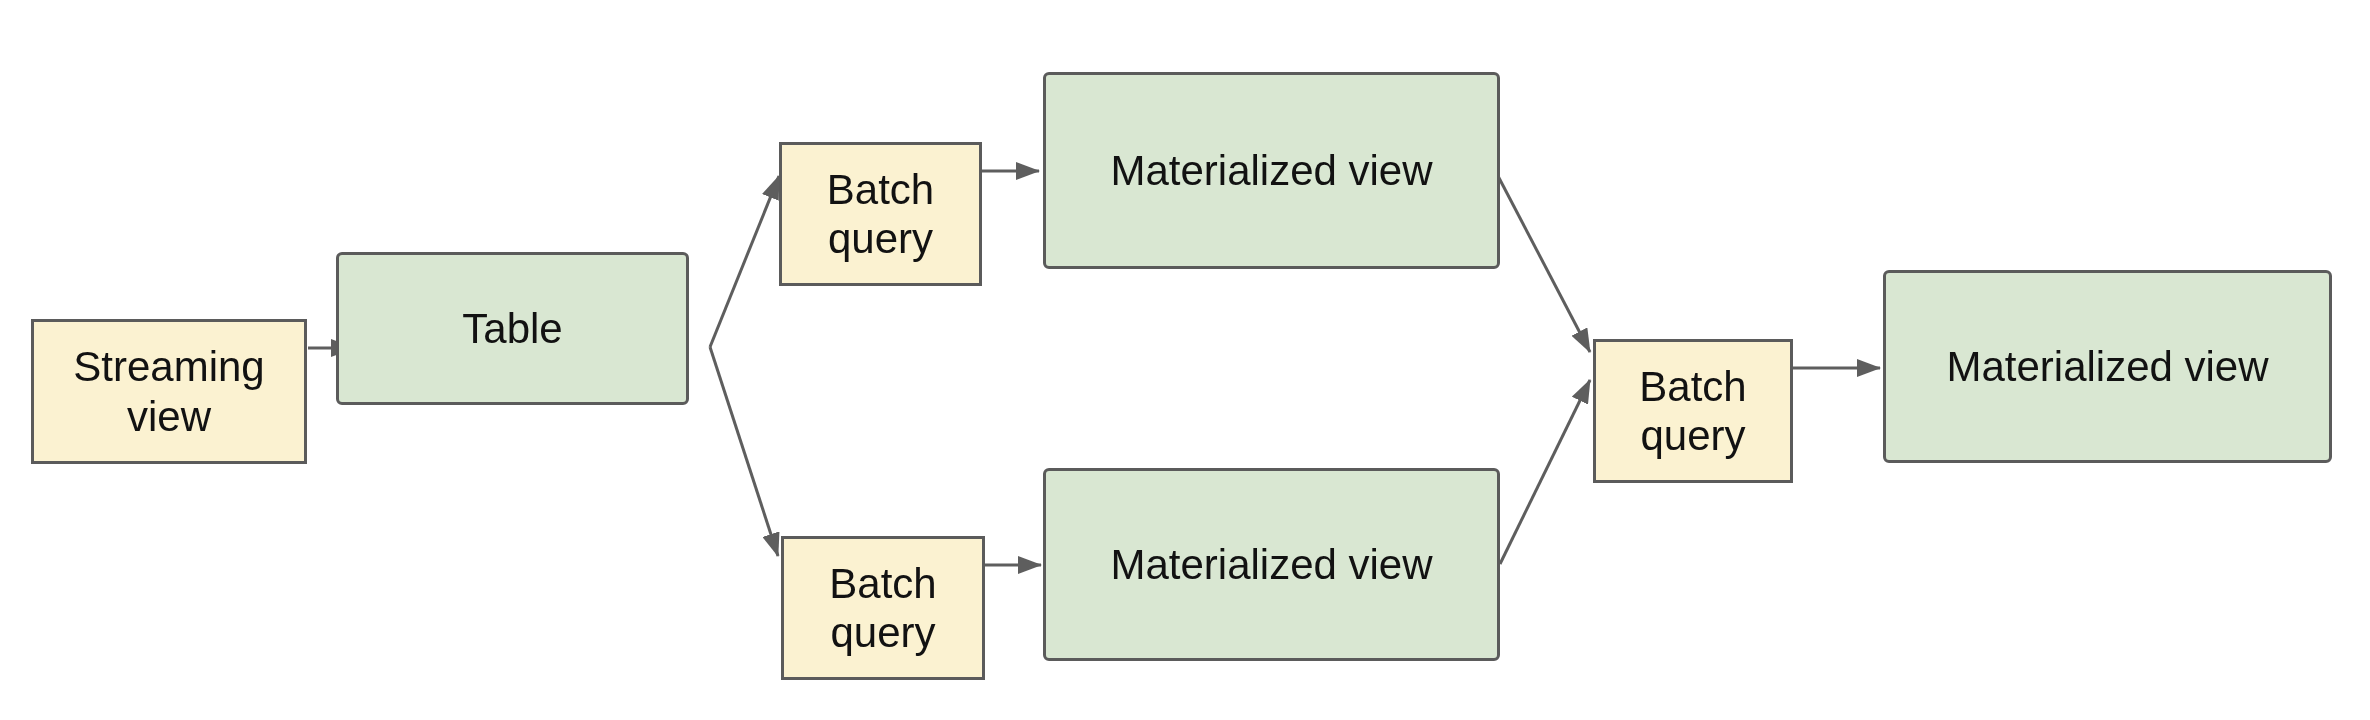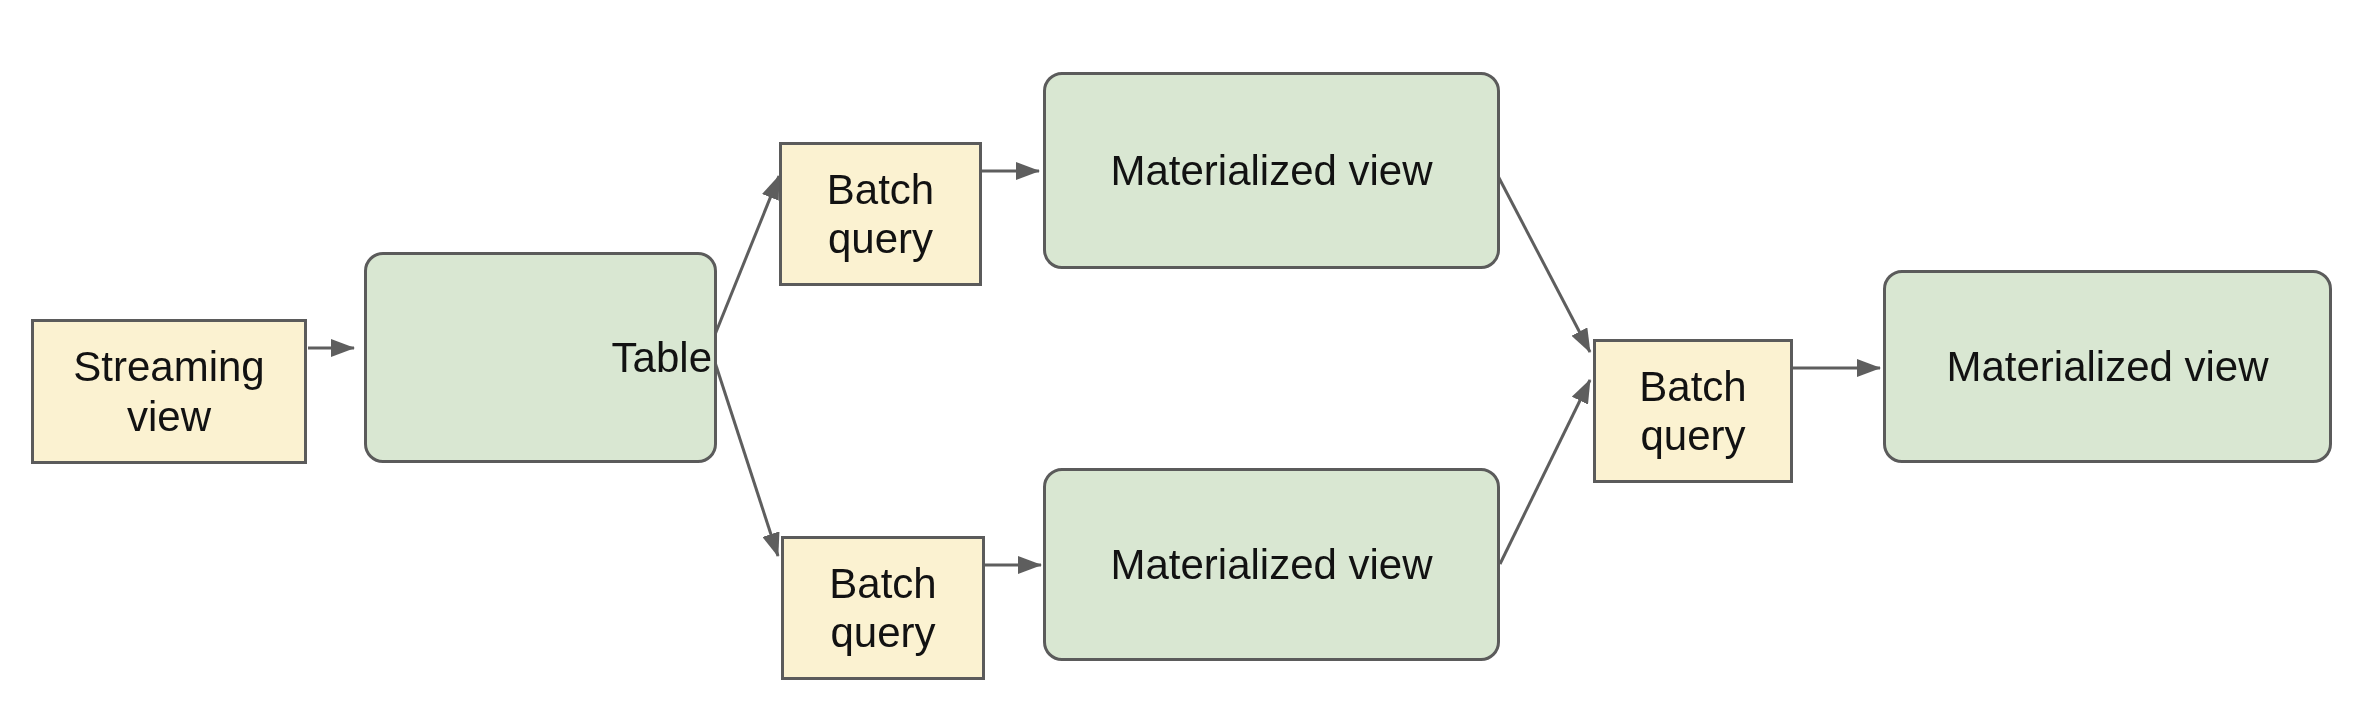--- a/index.html
+++ b/index.html
@@ -37,25 +37,25 @@
     border: 3px solid #5b5b5b;
     padding: 0 2px;
   }
   .node--yellow {
     background: #fbf2d1;
     border-radius: 0;
     margin-top: 43px;
   }
   .node--green {
     background: #d9e7d2;
-    border-radius: 19px;
+    border-radius: 6px;
   }
   
   .n-streaming   { left: 31px;   top: 276px; width: 276px; height: 145px; }
-  .n-table       { left: 364px;  top: 252px; width: 353px; height: 211px; justify-content: flex-end; }
+  .n-table       { left: 336px;  top: 252px; width: 353px; height: 153px; }
   .n-batch-top   { left: 779px;  top: 99px;  width: 203px; height: 144px; }
   .n-mv-top      { left: 1043px; top: 72px;  width: 457px; height: 197px; }
   .n-batch-bot   { left: 781px;  top: 493px; width: 204px; height: 144px; }
   .n-mv-bot      { left: 1043px; top: 468px; width: 457px; height: 193px; }
   .n-batch-right { left: 1593px; top: 296px; width: 200px; height: 144px; }
   .n-mv-right    { left: 1883px; top: 270px; width: 449px; height: 193px; }
 </style>
 </head>
 <body>
 

